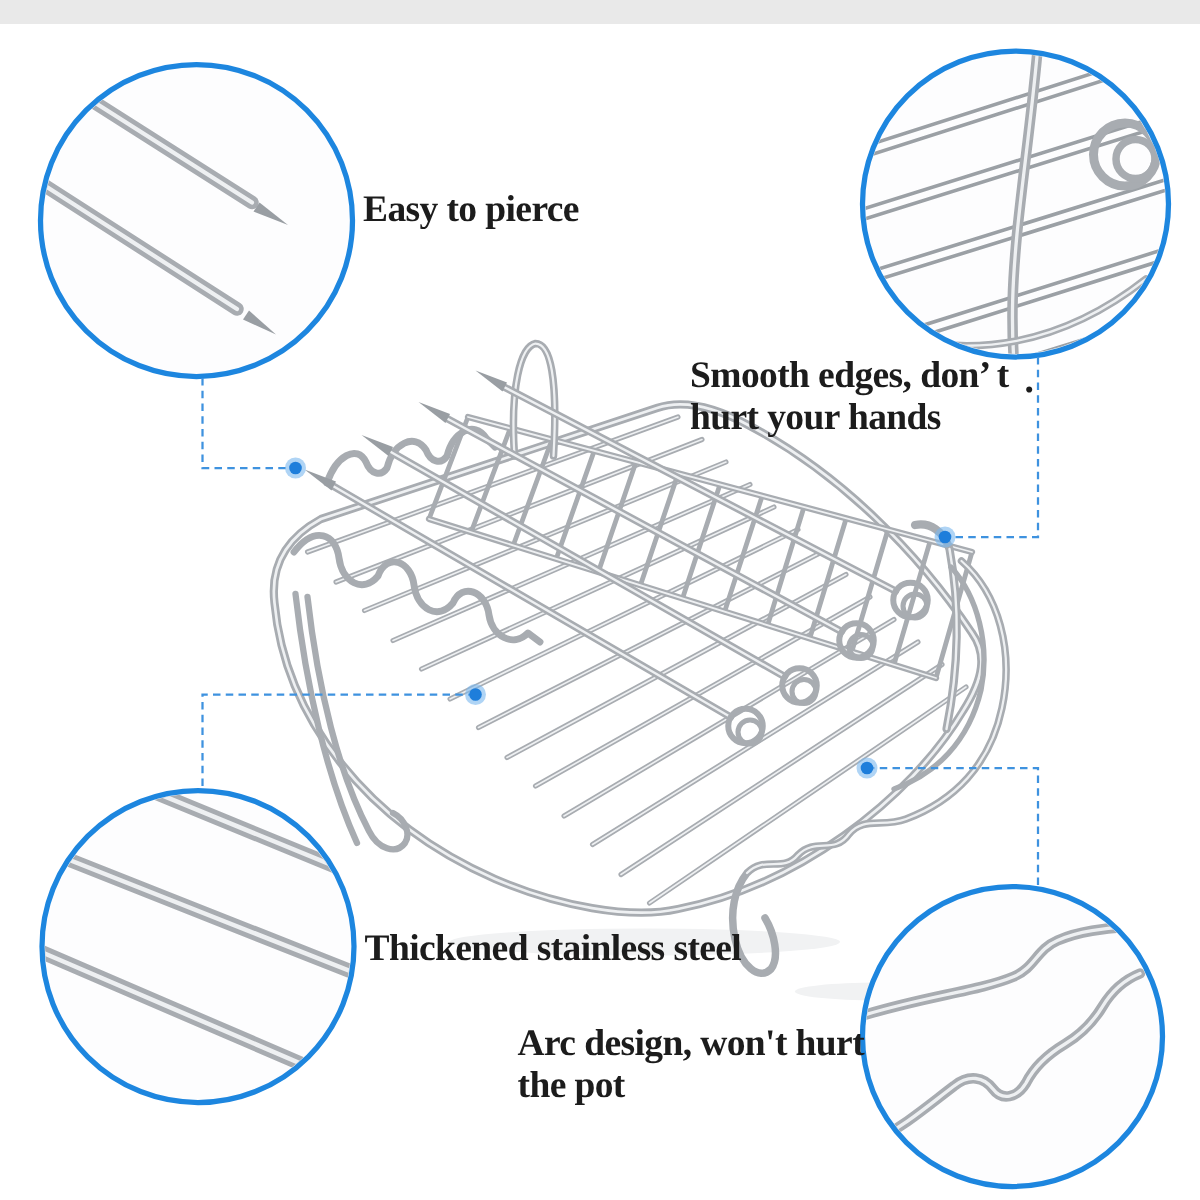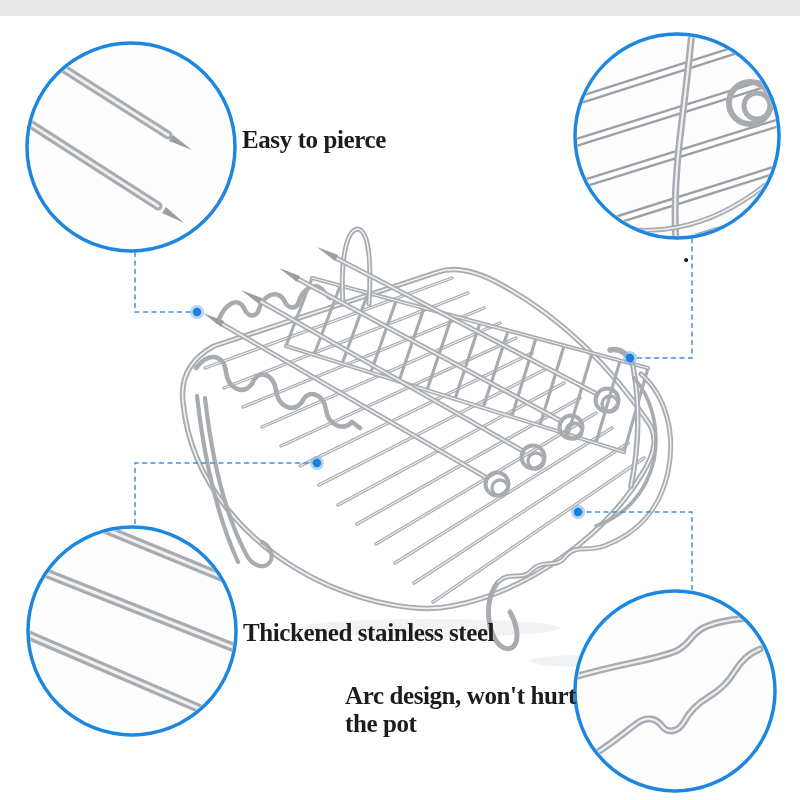--- a/index.html
+++ b/index.html
@@ -171,20 +171,24 @@
       </g>
       <g>
         <circle class="dot-halo" cx="578" cy="496" r="7"></circle>
           <circle class="dot-core" cx="578" cy="496" r="4.2"></circle>
       </g>
     </g>
   </svg>
 
   <div class="label" style="left:242px;top:110px">Easy to pierce</div>
 
+  <div class="label" style="left:460px;top:221px">
+    <div>Smooth edges, don’ t</div>
+    <div>hurt your hands</div>
+  </div>
 
   <span class="label" style="left:683px;top:224px">.</span>
 
   <div class="label" style="left:345px;top:666px">
     <div>Arc design, won't hurt</div>
     <div>the pot</div>
   </div>
 
   <div class="label" style="left:243px;top:603px">Thickened stainless steel</div>
 

